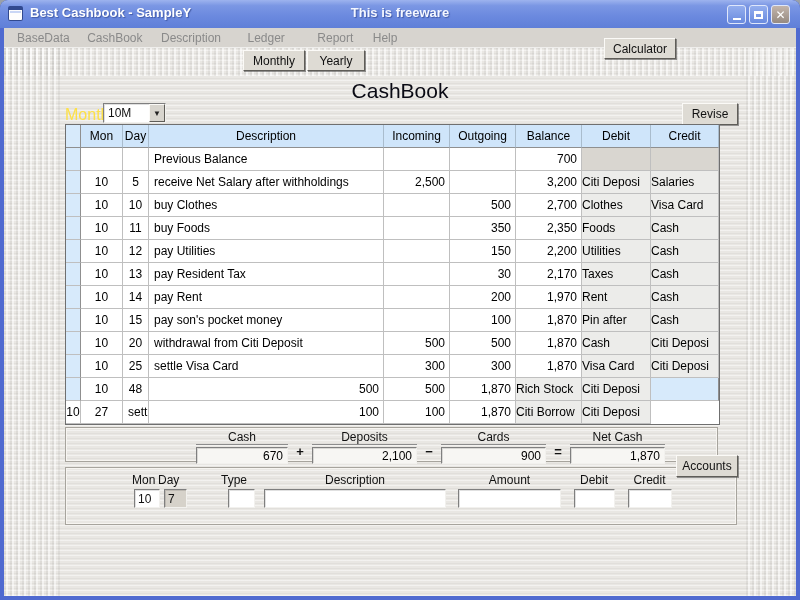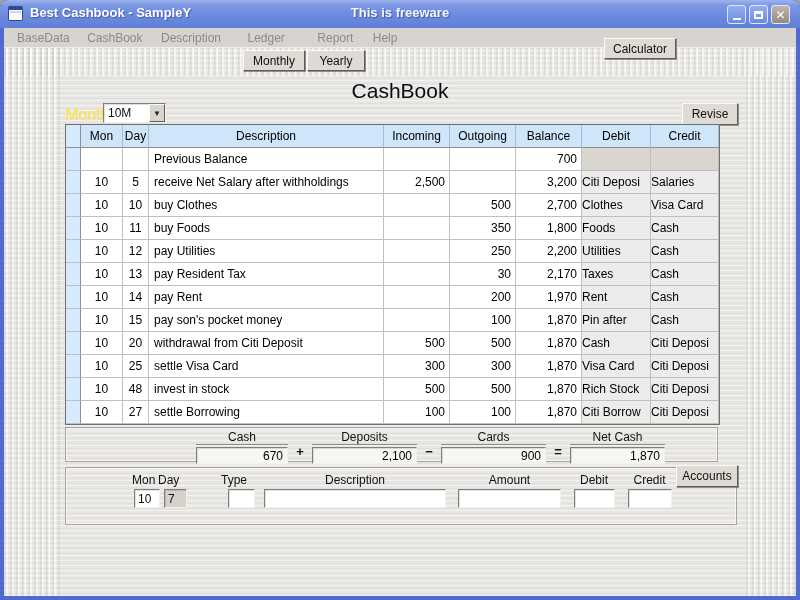--- a/index.html
+++ b/index.html
@@ -40,21 +40,21 @@
 
   
   .btn{position:absolute;background:#dedbd4;border:1px solid;border-color:#fbfaf7 #5f5d58 #5f5d58 #fbfaf7;
     box-shadow:1px 1px 0 rgba(70,70,70,.55);font-size:12px;color:#111;text-align:center;padding:0;cursor:pointer;line-height:20px;}
   .sunken{border:1px solid;border-color:#7f7f7f #f2f1ee #f2f1ee #7f7f7f;background:#fff;box-shadow:inset 1px 1px 0 rgba(0,0,0,.12);}
 
   .b-monthly{left:243px;top:50px;width:62px;height:21px;}
   .b-yearly{left:307px;top:50px;width:58px;height:21px;}
   .b-calc{left:604px;top:38px;width:72px;height:21px;}
   .b-revise{left:682px;top:103px;width:56px;height:22px;}
-  .b-accounts{left:676px;top:465px;width:62px;height:22px;z-index:5;}
+  .b-accounts{left:676px;top:455px;width:62px;height:22px;z-index:5;}
 
   .page-title{position:absolute;left:0;top:79px;width:800px;text-align:center;font-size:21px;color:#0a0a14;}
   .month-label{position:absolute;left:65px;top:106px;font-size:16px;color:#fde047;}
   .combo{position:absolute;left:103px;top:103px;width:63px;height:20px;background:#fff;display:flex;}
   .combo .val{flex:1;font-size:12px;padding:2px 0 0 4px;color:#111;}
   .combo .arrow{width:16px;height:100%;background:#d8d5ce;border:1px solid;border-color:#fbfaf7 #5f5d58 #5f5d58 #fbfaf7;
     font-size:8px;color:#222;text-align:center;line-height:17px;cursor:pointer;}
 
   
   .grid{position:absolute;left:65px;top:124px;border:1px solid #6f6f6f;background:#fff;display:grid;
@@ -184,30 +184,30 @@
     <div class="c num">2,700</div>
     <div class="c dc">Clothes</div>
     <div class="c dc">Visa Card</div>
 
     <div class="c sel"></div>
     <div class="c ctr">10</div>
     <div class="c ctr">11</div>
     <div class="c txt">buy Foods</div>
     <div class="c num"></div>
     <div class="c num">350</div>
-    <div class="c num">1,800</div>
+    <div class="c num">2,350</div>
     <div class="c dc">Foods</div>
     <div class="c dc">Cash</div>
 
     <div class="c sel"></div>
     <div class="c ctr">10</div>
     <div class="c ctr">12</div>
     <div class="c txt">pay Utilities</div>
     <div class="c num"></div>
-    <div class="c num">250</div>
+    <div class="c num">150</div>
     <div class="c num">2,200</div>
     <div class="c dc">Utilities</div>
     <div class="c dc">Cash</div>
 
     <div class="c sel"></div>
     <div class="c ctr">10</div>
     <div class="c ctr">13</div>
     <div class="c txt">pay Resident Tax</div>
     <div class="c num"></div>
     <div class="c num">30</div>
@@ -251,21 +251,20 @@
     <div class="c txt">settle Visa Card</div>
     <div class="c num">300</div>
     <div class="c num">300</div>
     <div class="c num">1,870</div>
     <div class="c dc">Visa Card</div>
     <div class="c dc">Citi Deposi</div>
 
     <div class="c sel"></div>
     <div class="c ctr">10</div>
     <div class="c ctr">48</div>
-    <div class="c txt">invest in stock</div>
     <div class="c num">500</div>
     <div class="c num">500</div>
     <div class="c num">1,870</div>
     <div class="c dc">Rich Stock</div>
     <div class="c dc">Citi Deposi</div>
 
     <div class="c sel"></div>
     <div class="c ctr">10</div>
     <div class="c ctr">27</div>
     <div class="c txt">settle Borrowing</div>

